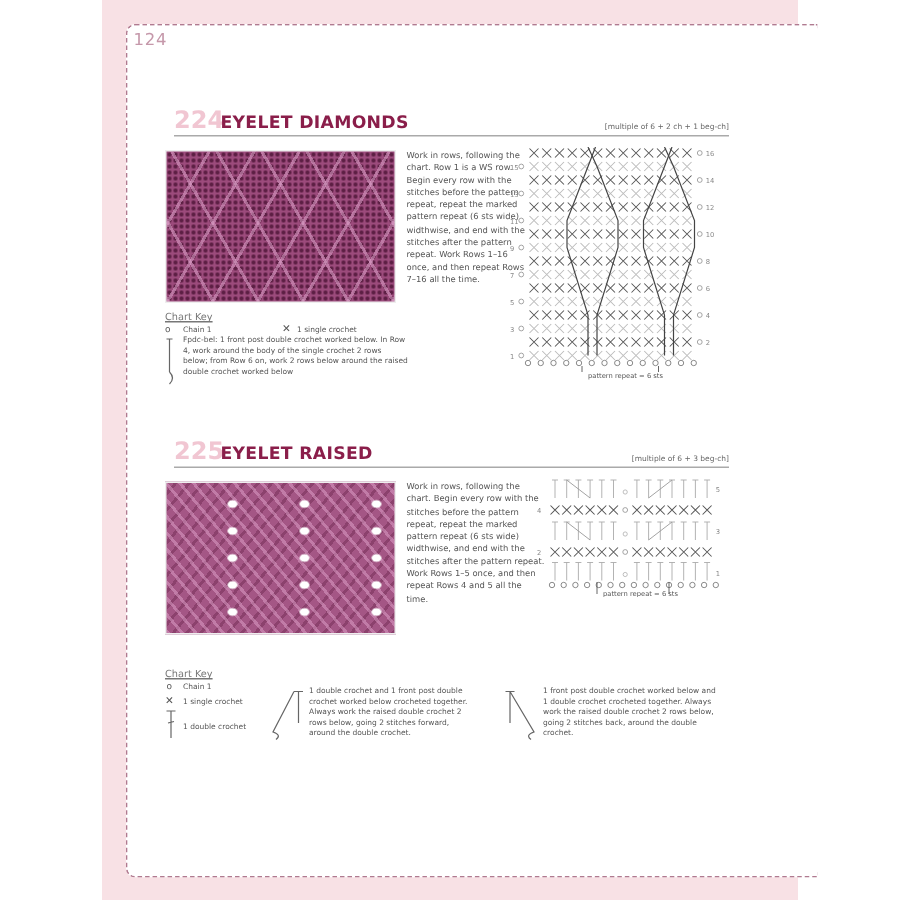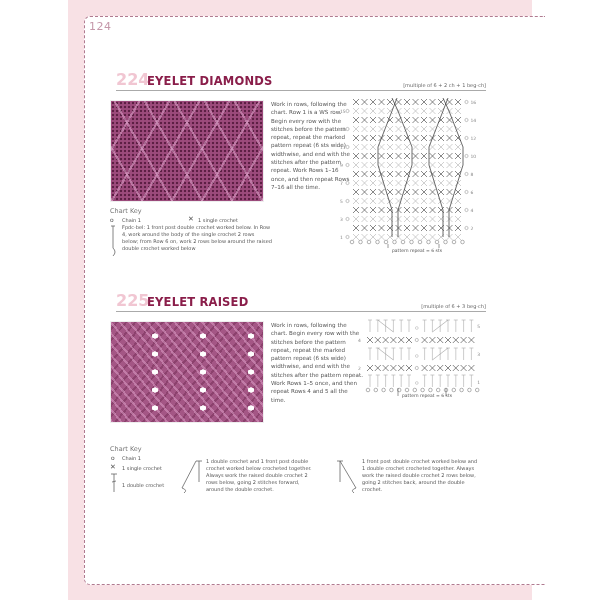--- a/index.html
+++ b/index.html
@@ -18,21 +18,21 @@
       repeating-linear-gradient(-60deg, rgba(220,160,200,0.55) 0 2px, transparent 2px 26px),
       radial-gradient(circle at 2px 2px,#5d1f44 1.2px,transparent 1.6px) 0 0/4px 4px,
       #9c4b7c;}
   .photo2{left:110px;top:321px;width:152px;height:100px;
     background:
       radial-gradient(ellipse 5px 4px at 50% 50%,#fff 60%,transparent 70%) 20px 5px/48px 18px,
       repeating-linear-gradient(50deg, rgba(230,170,210,0.45) 0 2px, transparent 2px 7px),
       repeating-linear-gradient(-50deg, rgba(110,40,80,0.45) 0 2px, transparent 2px 7px),
       #a45685;}
   .body-text{position:absolute;font-size:5.6px;line-height:8.3px;color:#555;}
-  .key-title{position:absolute;font-size:6.5px;color:#777;}
+  .key-title{position:absolute;font-size:6.5px;color:#777;text-decoration:underline;}
   .key-item{position:absolute;font-size:5px;line-height:7px;color:#555;}
   .key-sym{position:absolute;font-size:7px;color:#555;}
   .chart{position:absolute;}
   .chart svg{display:block;}
   .row-lbl{font-size:4.5px;fill:#888;font-family:"DejaVu Sans",sans-serif;}
   .rep-lbl{font-size:4.5px;fill:#555;font-family:"DejaVu Sans",sans-serif;}
 </style>
 </head>
 <body>
 

